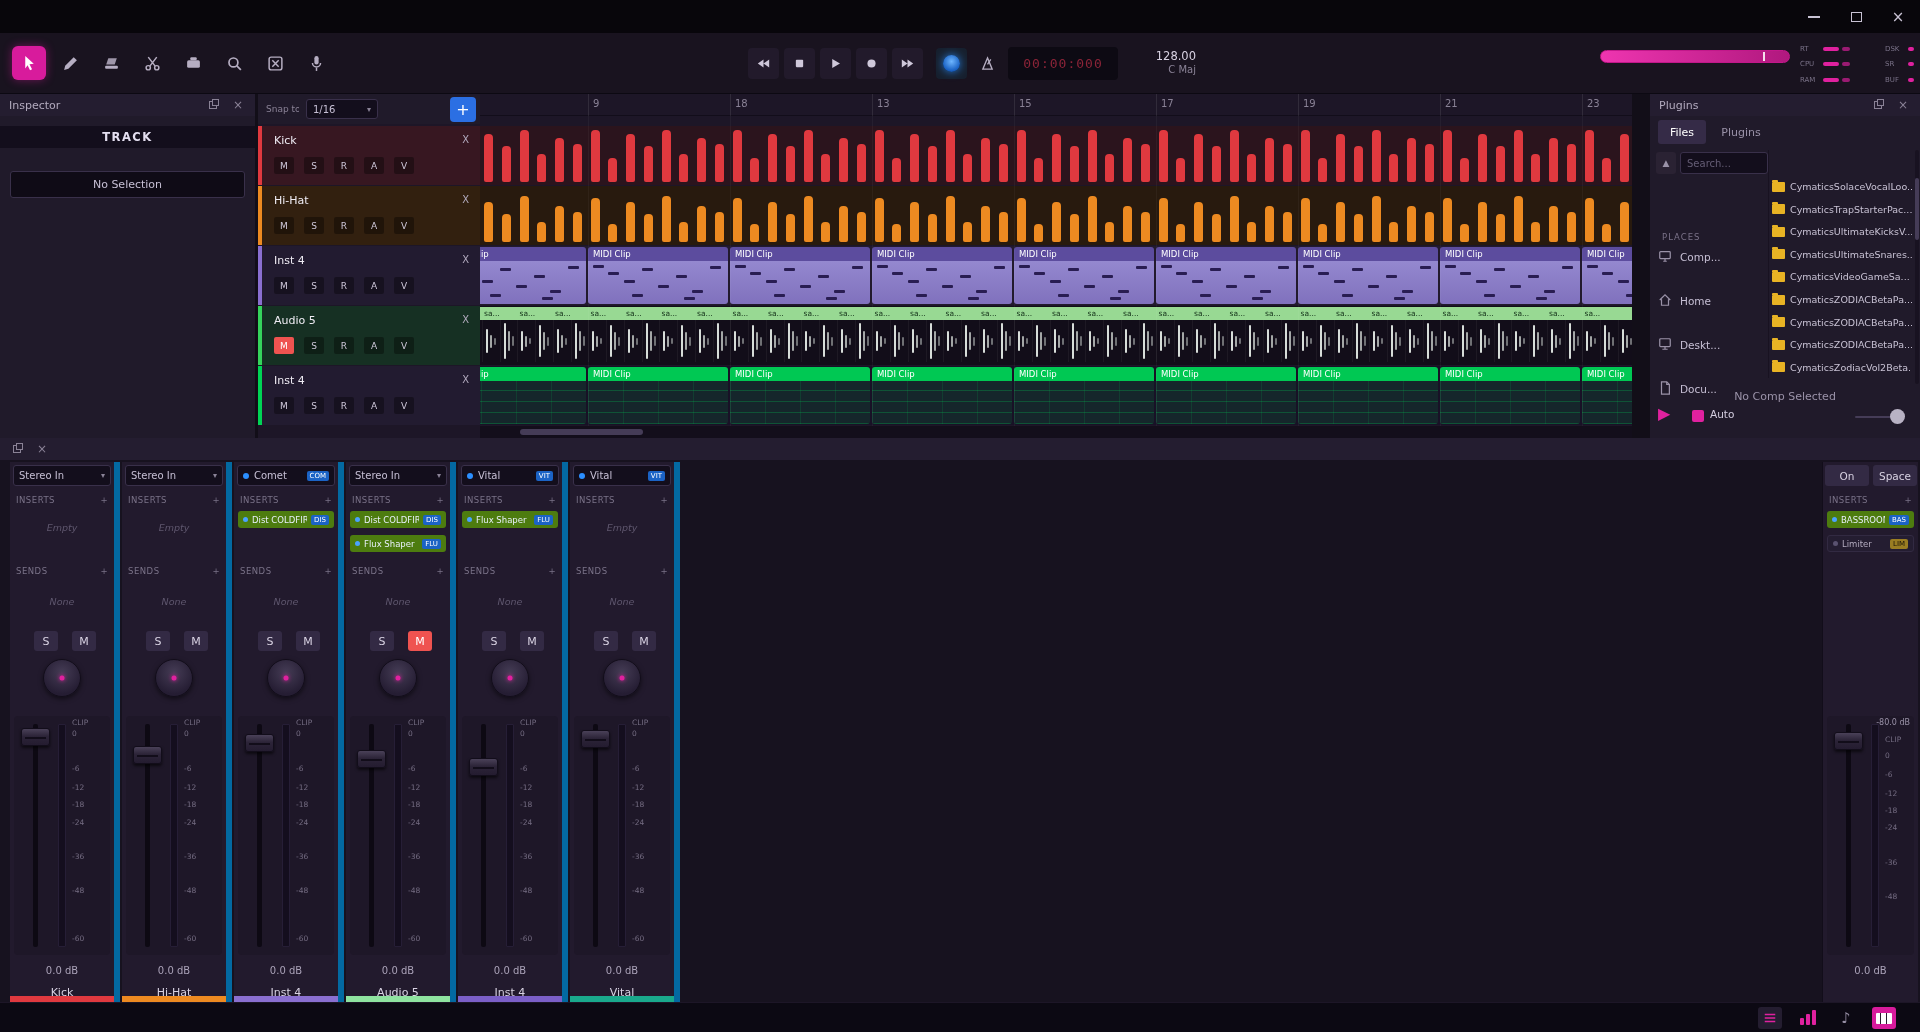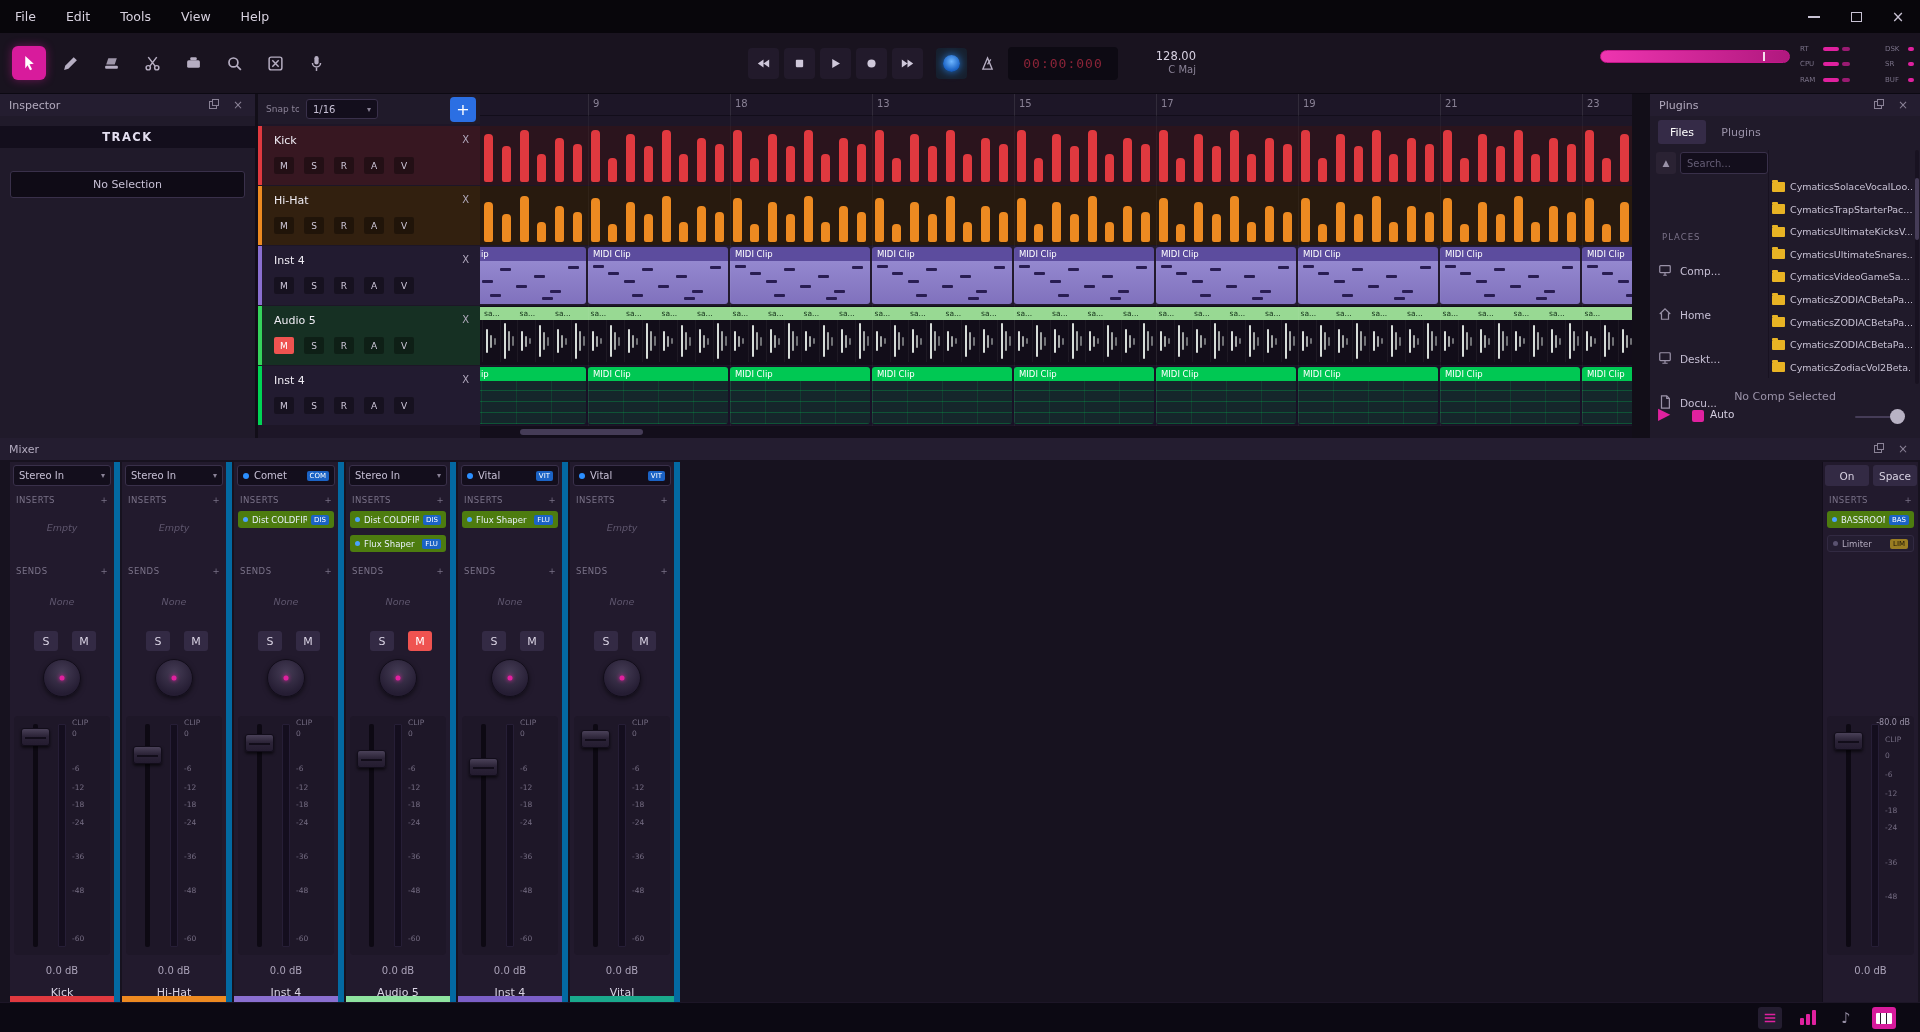--- a/index.html
+++ b/index.html
@@ -93,21 +93,21 @@
 .hthumb{position:absolute;left:40px;top:3px;width:123px;height:6px;border-radius:3px;background:#453c57;}
 
 
 #browser{position:absolute;left:1650px;top:94px;width:270px;height:344px;background:#201a2a;}
 .btab{position:absolute;top:26px;height:24px;font-size:11px;display:flex;align-items:center;justify-content:center;border-radius:3px;color:#9a92a8;}
 .btab.active{background:#352b47;color:#fff;}
 #collapse{position:absolute;top:58px;left:6px;width:20px;height:22px;background:#2a2233;border-radius:3px;color:#9a92a8;font-size:9px;display:flex;align-items:center;justify-content:center;}
 #search{position:absolute;top:58px;left:30px;width:88px;height:22px;background:#130e1c;border:1px solid #39304a;border-radius:3px;color:#c6bfd4;font-size:10px;padding:0 6px;outline:none;}
 #search::placeholder{color:#655d75;}
 #places-label{position:absolute;left:12px;top:138px;font-size:8.5px;letter-spacing:1px;color:#7a7288;}
-#places{position:absolute;left:8px;top:162px;width:106px;height:176px;}
+#places{position:absolute;left:8px;top:148px;width:106px;height:176px;}
 .place{position:absolute;left:0;width:106px;height:30px;display:flex;align-items:center;gap:8px;color:#9a92a8;}
 .place svg{width:14px;height:14px;flex:none;}
 .plabel{font-size:10.5px;color:#c6bfd4;white-space:nowrap;overflow:hidden;}
 #bdivider{position:absolute;left:118px;top:56px;bottom:60px;width:1px;background:#181221;}
 #filelist{position:absolute;left:122px;top:82px;right:8px;height:208px;}
 .fitem{position:absolute;left:0;right:0;height:21px;display:flex;align-items:center;gap:5px;}
 .folder{width:13px;height:10px;background:#e8b324;border-radius:1px;position:relative;flex:none;}
 .folder::before{content:"";position:absolute;left:0;top:-2px;width:6px;height:2px;background:#e8b324;border-radius:1px 1px 0 0;}
 .fname{font-size:9.5px;color:#c8c2d4;white-space:nowrap;overflow:hidden;}
 #fscroll{position:absolute;right:1px;top:56px;width:4px;height:234px;background:#181221;border-radius:2px;}
@@ -166,27 +166,20 @@
 #si-meter{left:1796px;display:flex;align-items:flex-end;gap:2px;padding-bottom:4px;}
 #si-meter i{width:4px;background:#e0219f;border-radius:1px;}
 #si-note{left:1834px;color:#9a92a8;font-size:15px;}
 #si-keys{left:1872px;background:#d81b9c;}
 #si-keys i{width:16px;height:11px;border-radius:1px;background:linear-gradient(90deg,#fff 0 4px,#27202e 4px 5px,#fff 5px 10px,#27202e 10px 11px,#fff 11px 16px);}
 </style>
 </head>
 <body>
 
 <div id="menubar">
-  <div id="menus">
-      <div class="menu-item">File</div>
-      <div class="menu-item">Edit</div>
-      <div class="menu-item">Tools</div>
-      <div class="menu-item">View</div>
-      <div class="menu-item">Help</div>
-    </div>
   <div id="win-controls">
     <div class="winbtn">
         <span class="minbar"></span>
       </div>
     <div class="winbtn">
         <span class="maxbox"></span>
       </div>
     <div class="winbtn">×</div>
   </div>
 </div>
@@ -1176,21 +1169,20 @@
   <div id="bauto-box"></div>
   <div id="bauto-label">Auto</div>
   <div id="bslider"></div>
   <div id="bslider-handle"></div>
 <div class="btab active" style="left: 8px; width: 48px;">Files</div>
     <div class="btab" style="left: 60px; width: 62px;">Plugins</div>
   </div>
 
 <div id="mixer">
   <div class="panelhead">
-    <span class="panel-title">Mixer</span>
     <span class="panelicon">
         <i class="pop"></i>
       </span>
     <span class="panelicon">×</span>
   </div>
   <div id="strips">
       <div class="strip" style="left: 10px;">
         <div class="inputsel">
           <span class="itext">Stereo In</span>
           <span class="caret">▾</span>

